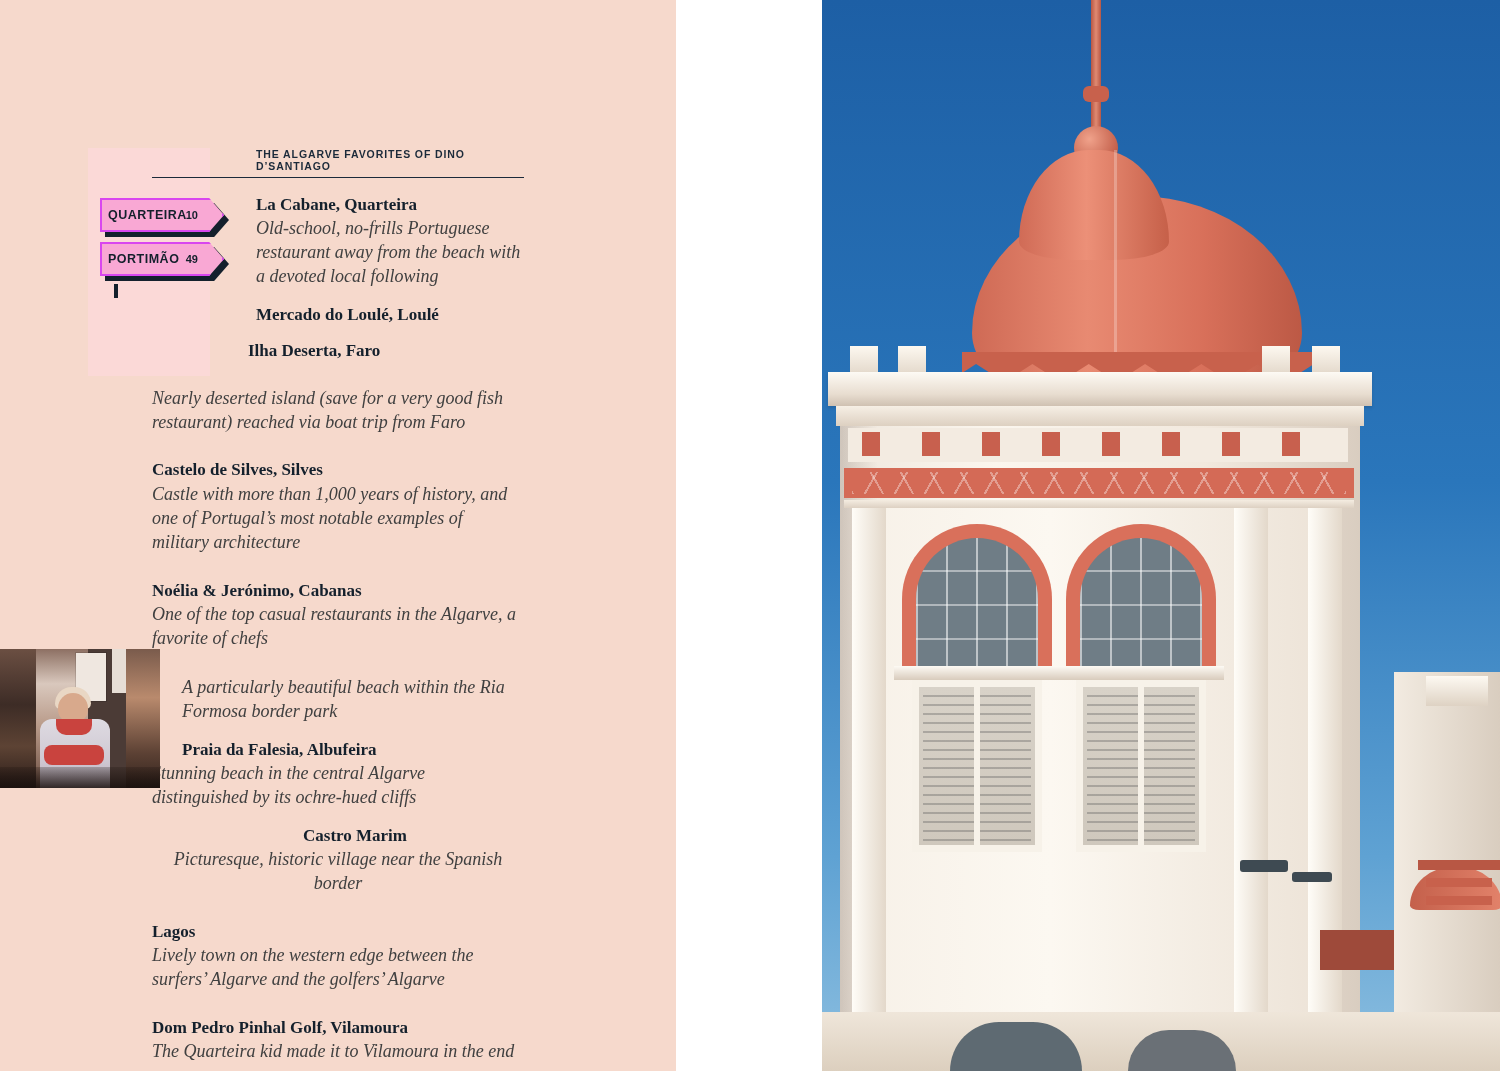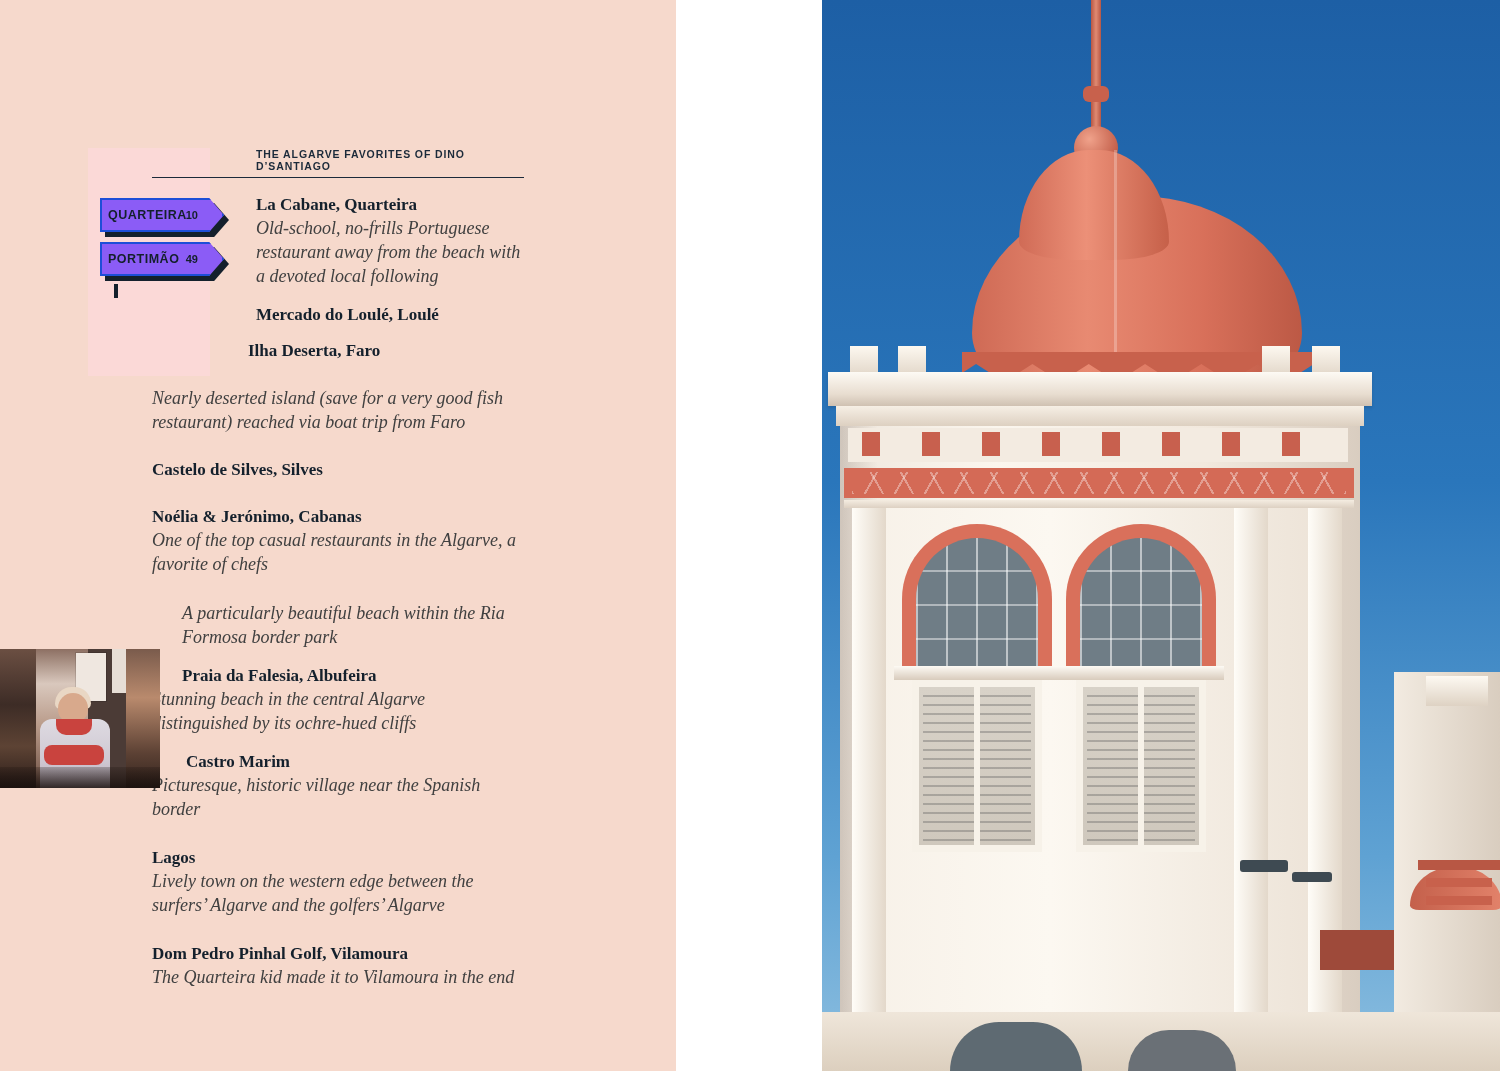--- a/index.html
+++ b/index.html
@@ -66,21 +66,21 @@
     font-size: 18px;
     color: #404040;
     line-height: 1.33;
   }
 
   
   .ind-104 { padding-left: 104px; }
   .ind-96  { padding-left: 96px; }
   .ind-0   { padding-left: 0px; margin-top: 25px; }
   .ind-30  { padding-left: 30px; }
-  .ind-34  { padding-left: 34px; }
+  .ind-34  { padding-left: 34px; text-align: center; }
 
   
   .sign-card {
     position: absolute;
     left: 88px;
     top: 148px;
     width: 122px;
     height: 228px;
     background: #fbd9d7;
   }
@@ -104,22 +104,22 @@
     height: 34px;
     background: #14202c;
     clip-path: polygon(0 0, 88% 0, 100% 50%, 88% 100%, 0 100%);
   }
   .sign-plate {
     position: absolute;
     left: 0;
     top: 0;
     width: 124px;
     height: 34px;
-    background: #8b5cf6;
-    border: 2px solid #1d4ed8;
+    background: #f9a8d4;
+    border: 2px solid #d946ef;
     box-sizing: border-box;
     clip-path: polygon(0 0, 88% 0, 100% 50%, 88% 100%, 0 100%);
     display: flex;
     align-items: center;
   }
   .sign-text {
     font-family: "Liberation Sans", sans-serif;
     font-size: 12.5px;
     font-weight: bold;
     letter-spacing: 0.04em;
@@ -473,20 +473,21 @@
         <div class="name">Mercado do Loulé, Loulé</div>
       </div>
 
       <div class="entry ind-96">
         <div class="name">Ilha Deserta, Faro</div>
         <div class="desc ind-0" style="margin-left:-96px;">Nearly deserted island (save for a very good fish restaurant) reached via boat trip from Faro</div>
       </div>
 
       <div class="entry ind-0">
         <div class="name">Castelo de Silves, Silves</div>
+        <div class="desc">Castle with more than 1,000 years of history, and one of Portugal’s most notable examples of military architecture</div>
       </div>
 
       <div class="entry ind-0">
         <div class="name">Noélia &amp; Jerónimo, Cabanas</div>
         <div class="desc">One of the top casual restaurants in the Algarve, a favorite of chefs</div>
       </div>
 
       <div class="entry ind-0">
         <div class="desc ind-30">A particularly beautiful beach within the Ria Formosa border park</div>
       </div>

